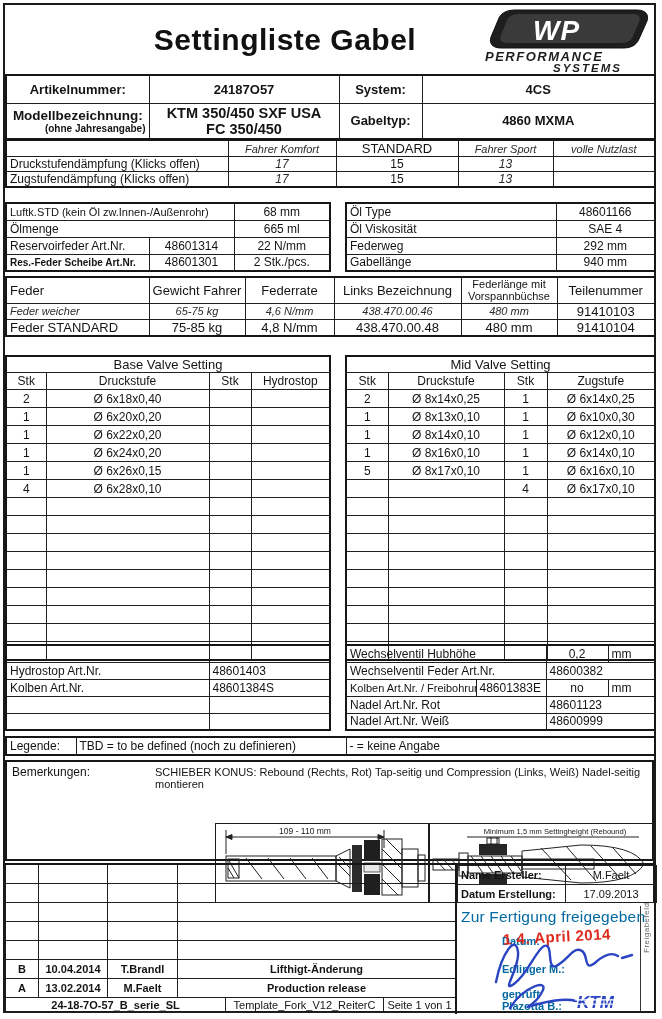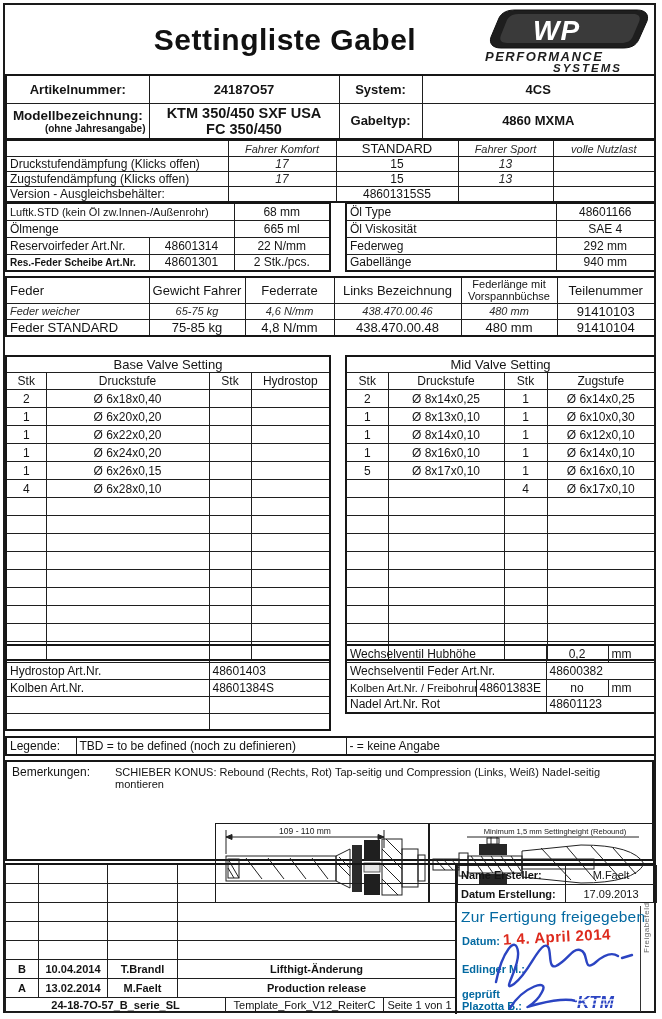--- a/index.html
+++ b/index.html
@@ -11,21 +11,21 @@
   .page{position:absolute;left:3px;top:3px;width:649px;height:1006px;border:2px solid #1a1a1a;}
   .abs{position:absolute;}
   table{border-collapse:collapse;table-layout:fixed;}
   td,th{border:1px solid #1f1f1f;padding:0 3px;overflow:hidden;white-space:nowrap;font-weight:normal;font-size:12px;vertical-align:middle;}
   table.frame{border:2px solid #161616;}
   .c{text-align:center;}
   .l{text-align:left;}
   .r{text-align:center;}
   .b{font-weight:bold;}
   .i{font-style:italic;color:#2b2b2b;}
-  .f10{font-size:10px;} .f11{font-size:11px;} .f13{font-size:13px;} .f15{font-size:13px;}
+  .f10{font-size:10px;} .f11{font-size:11px;margin-left:40px;} .f13{font-size:13px;} .f15{font-size:13px;}
   .title{font-size:30px;font-weight:bold;letter-spacing:0.5px;text-align:center;color:#111;}
   .vtitle th{font-size:13px;height:14px;padding:0;}
   .vhead th{font-size:12px;height:16px;}
   .valve td{height:17px;text-align:center;font-size:12px;}
   .stamp-blue{color:#0369a1;}
   .stamp-red{color:#dd2a1d;}
   .freigabe{
     position:absolute;right:1px;top:28px;width:13px;height:70px;
     writing-mode:vertical-rl;transform:rotate(180deg);
     font-size:8px;color:#666;text-align:center;letter-spacing:0.5px;
@@ -101,27 +101,20 @@
       <td class="c i">13</td>
       <td class="c"></td>
     </tr>
     <tr style="height:15px;">
       <td class="l">Zugstufendämpfung (Klicks offen)</td>
       <td class="c i">17</td>
       <td class="c">15</td>
       <td class="c i">13</td>
       <td class="c"></td>
     </tr>
-    <tr style="height:15px;">
-      <td class="l">Version - Ausgleichsbehälter:</td>
-      <td class="c"></td>
-      <td class="c">48601315S5</td>
-      <td class="c"></td>
-      <td class="c"></td>
-    </tr>
   </tbody>
     </table>
 
   <table class="abs frame" style="left:0;top:197px;width:324px;">
     <colgroup>
         <col style="width:143px">
         <col style="width:85px">
         <col style="width:96px">
       </colgroup>
     <tbody>
@@ -482,20 +475,24 @@
     </tr>
     <tr style="height:17px;">
       <td class="l f11">Kolben Art.Nr. / Freibohrung</td>
       <td class="l">48601383E</td>
       <td class="c">no</td>
       <td class="l">mm</td>
     </tr>
     <tr style="height:17px;">
       <td class="l" colspan="2">Nadel Art.Nr. Rot</td>
       <td class="l" colspan="2">48601123</td>
+    </tr>
+    <tr style="height:17px;">
+      <td class="l" colspan="2">Nadel Art.Nr. Weiß</td>
+      <td class="l" colspan="2">48600999</td>
     </tr>
   </tbody>
     </table>
 
   <table class="abs frame" style="left:0;top:731px;width:649px;">
     <colgroup>
         <col style="width:70px">
         <col style="width:270px">
         <col style="width:309px">
       </colgroup>

